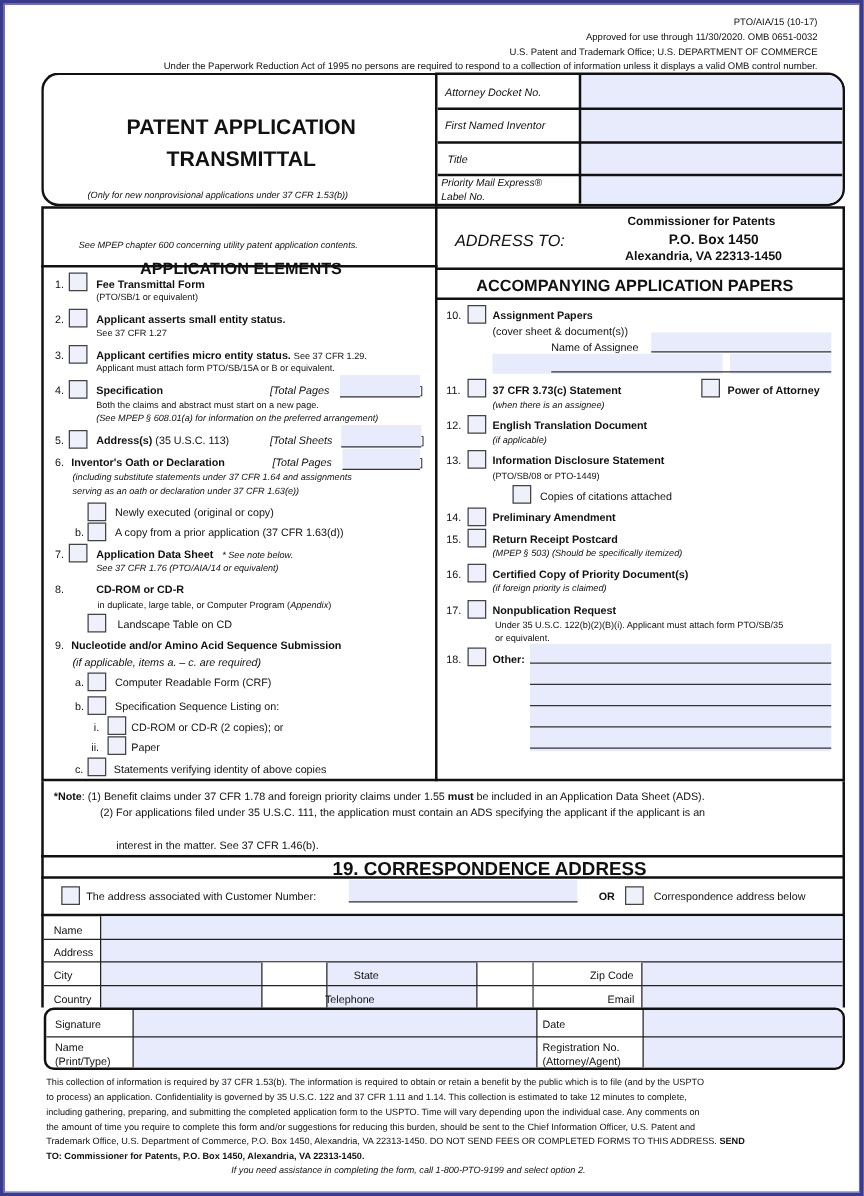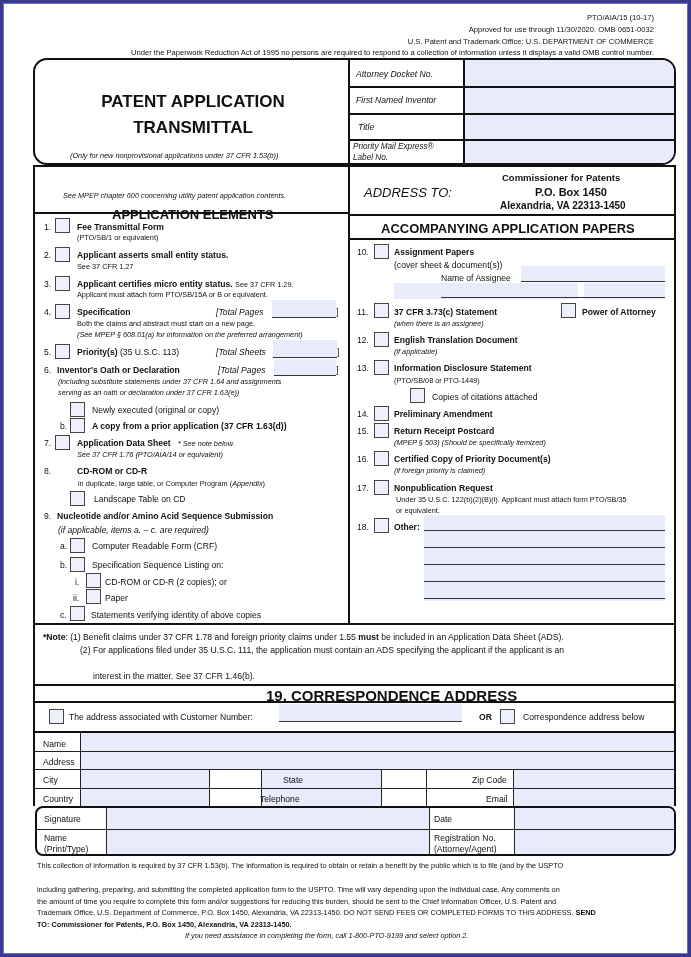--- a/index.html
+++ b/index.html
@@ -102,38 +102,38 @@
   <div class="cb" style="left:51px;top:300px;"></div>
   <div class="t b" style="left:73px;top:303px;">Specification</div>
   <div class="t i" style="left:212px;top:303px;">[Total Pages</div>
   <div class="abs fill" style="left:268px;top:296px;width:64px;height:18px;border-bottom:1px solid #333;"></div>
   <div class="t" style="left:332px;top:303px;">]</div>
   <div class="t s" style="left:73px;top:315px;">Both the claims and abstract must start on a new page.</div>
   <div class="t s i" style="left:73px;top:326px;">(See MPEP § 608.01(a) for information on the preferred arrangement)</div>
 
   <div class="t" style="left:40px;top:343px;">5.</div>
   <div class="cb" style="left:51px;top:340px;"></div>
-  <div class="t" style="left:73px;top:343px;"><span class="b">Priority(s)</span> <span>(35 U.S.C. 113)</span></div>
+  <div class="t" style="left:73px;top:343px;"><span class="b">Address(s)</span> <span>(35 U.S.C. 113)</span></div>
   <div class="t i" style="left:212px;top:343px;">[Total Sheets</div>
   <div class="abs fill" style="left:269px;top:336px;width:64px;height:18px;border-bottom:1px solid #333;"></div>
   <div class="t" style="left:333px;top:343px;">]</div>
 
   <div class="t" style="left:40px;top:361px;">6.</div>
   <div class="t b" style="left:53px;top:361px;">Inventor's Oath or Declaration</div>
   <div class="t i" style="left:214px;top:361px;">[Total Pages</div>
   <div class="abs fill" style="left:270px;top:355px;width:62px;height:17px;border-bottom:1px solid #333;"></div>
   <div class="t" style="left:332px;top:361px;">]</div>
   <div class="t s i" style="left:54px;top:373px;">(including substitute statements under 37 CFR 1.64 and assignments</div>
   <div class="t s i" style="left:54px;top:384px;">serving as an oath or declaration under 37 CFR 1.63(e))</div>
   <div class="t" style="left:66px;top:401px;">a.</div>
   <div class="cb" style="left:66px;top:398px;left:66px;margin-left:0;"></div>
   <div class="t" style="left:88px;top:401px;">Newly executed (original or copy)</div>
   <div class="t" style="left:56px;top:417px;">b.</div>
   <div class="cb" style="left:66px;top:414px;"></div>
-  <div class="t" style="left:88px;top:417px;font-weight:bold;">A copy from a prior application (37 CFR 1.63(d))</div>
+  <div class="t" style="left:88px;top:417px;">A copy from a prior application (37 CFR 1.63(d))</div>
 
   <div class="t" style="left:40px;top:434px;">7.</div>
   <div class="cb" style="left:51px;top:431px;"></div>
   <div class="t" style="left:73px;top:434px;"><span class="b">Application Data Sheet</span>&nbsp;&nbsp;&nbsp;<span class="i s">* See note below.</span></div>
   <div class="t s" style="left:73px;top:446px;font-style:italic;">See 37 CFR 1.76 (PTO/AIA/14 or equivalent)</div>
 
   <div class="t" style="left:40px;top:462px;">8.</div>
   <div class="t b" style="left:73px;top:462px;">CD-ROM or CD-R</div>
   <div class="t s" style="left:74px;top:475px;"><span>in duplicate, large table, or Computer Program (</span><span class="i">Appendix</span><span>)</span></div>
   <div class="cb" style="left:66px;top:487px;"></div>
@@ -280,20 +280,21 @@
     <div class="abs" style="left:479px;top:0;right:0;height:21px;"></div>
     <div class="t" style="left:7px;top:25px;">Name</div>
     <div class="t" style="left:7px;top:36px;">(Print/Type)</div>
     <div class="abs" style="left:71px;top:22px;width:321px;bottom:0;"></div>
     <div class="t" style="left:397px;top:25px;">Registration No.</div>
     <div class="t" style="left:397px;top:36px;">(Attorney/Agent)</div>
     <div class="abs" style="left:479px;top:22px;right:0;bottom:0;"></div>
   </div>
 
   <div class="t s" style="left:33px;top:857px;">This collection of information is required by 37 CFR 1.53(b). The information is required to obtain or retain a benefit by the public which is to file (and by the USPTO</div>
+  <div class="t s" style="left:33px;top:869px;">to process) an application. Confidentiality is governed by 35 U.S.C. 122 and 37 CFR 1.11 and 1.14. This collection is estimated to take 12 minutes to complete,</div>
   <div class="t s" style="left:33px;top:881px;">including gathering, preparing, and submitting the completed application form to the USPTO. Time will vary depending upon the individual case. Any comments on</div>
   <div class="t s" style="left:33px;top:893px;">the amount of time you require to complete this form and/or suggestions for reducing this burden, should be sent to the Chief Information Officer, U.S. Patent and</div>
   <div class="t s" style="left:33px;top:904px;"><span>Trademark Office, U.S. Department of Commerce, P.O. Box 1450, Alexandria, VA 22313-1450. DO NOT SEND FEES OR COMPLETED FORMS TO THIS ADDRESS. </span><span class="b">SEND</span></div>
   <div class="t s b" style="left:33px;top:916px;">TO: Commissioner for Patents, P.O. Box 1450, Alexandria, VA 22313-1450.</div>
   <div class="t s i" style="left:181px;top:927px;">If you need assistance in completing the form, call 1-800-PTO-9199 and select option 2.</div>
 
 </div>
 </div>
 
 </body></html>

